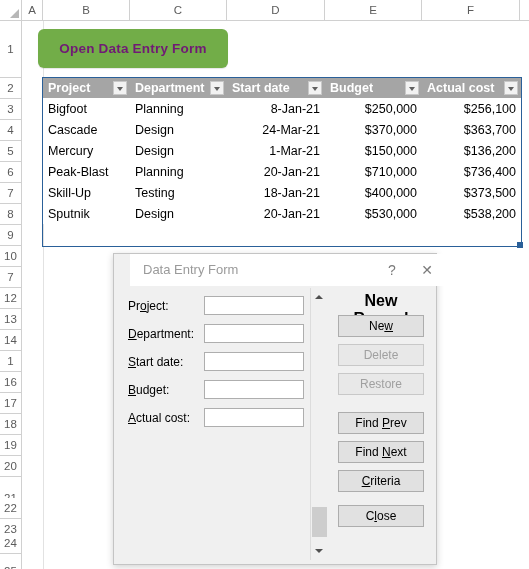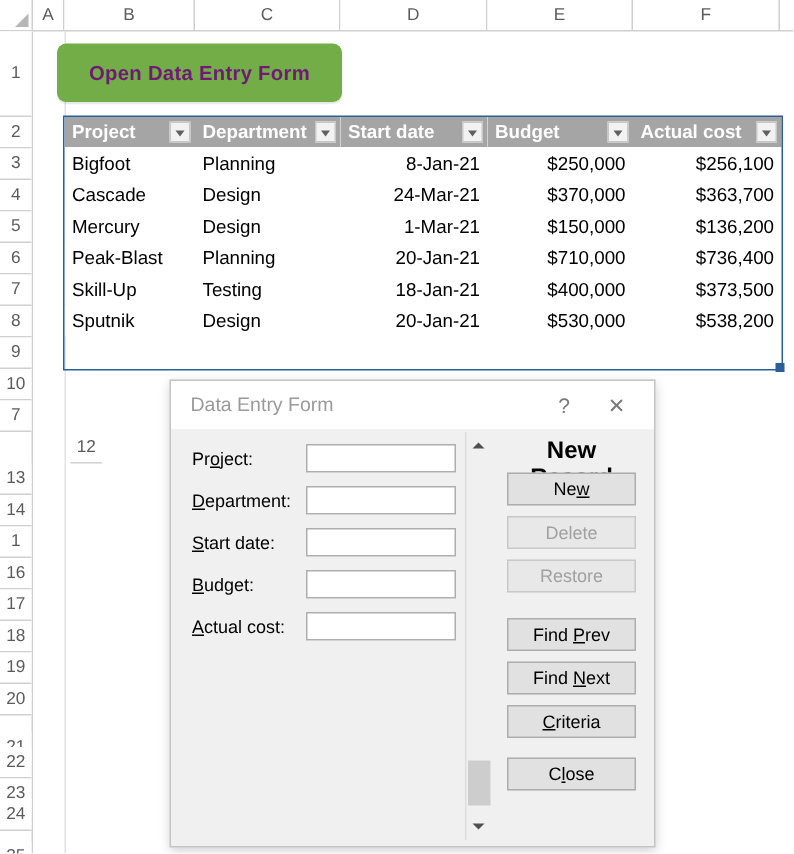--- a/index.html
+++ b/index.html
@@ -183,21 +183,21 @@
     left: 113px; top: 253px;
     width: 324px; height: 312px;
     background: #f0f0f0;
     border: 1px solid #c4c4c4;
     box-sizing: border-box;
     box-shadow: 0 2px 7px rgba(0,0,0,0.18);
     font-size: 12px;
   }
   #dialog-titlebar {
     position: absolute;
-    left: 0; top: 0;
+    left: 16px; top: 0;
     width: 100%; height: 32px;
     background: #ffffff;
     box-sizing: border-box;
   }
   #dialog-title {
     position: absolute;
     left: 13px; top: 8px;
     font-size: 13px;
     color: #9a9a9a;
   }
@@ -342,21 +342,21 @@
       <div class="row-head" style="top: 57px; height: 21px; line-height: 21px;">2</div>
       <div class="row-head" style="top: 78px; height: 21px; line-height: 21px;">3</div>
       <div class="row-head" style="top: 99px; height: 21px; line-height: 21px;">4</div>
       <div class="row-head" style="top: 120px; height: 21px; line-height: 21px;">5</div>
       <div class="row-head" style="top: 141px; height: 21px; line-height: 21px;">6</div>
       <div class="row-head" style="top: 162px; height: 21px; line-height: 21px;">7</div>
       <div class="row-head" style="top: 183px; height: 21px; line-height: 21px;">8</div>
       <div class="row-head" style="top: 204px; height: 21px; line-height: 21px;">9</div>
       <div class="row-head" style="top: 225px; height: 21px; line-height: 21px;">10</div>
       <div class="row-head" style="top: 246px; height: 21px; line-height: 21px;">7</div>
-      <div class="row-head" style="top: 267px; height: 21px; line-height: 21px; margin-left: 47px;">12</div>
+      <div class="row-head" style="top: 267px; height: 21px; line-height: 21px;">12</div>
       <div class="row-head" style="top: 288px; height: 21px; line-height: 21px;">13</div>
       <div class="row-head" style="top: 309px; height: 21px; line-height: 21px;">14</div>
       <div class="row-head" style="top: 330px; height: 21px; line-height: 21px;">1</div>
       <div class="row-head" style="top: 351px; height: 21px; line-height: 21px;">16</div>
       <div class="row-head" style="top: 372px; height: 21px; line-height: 21px;">17</div>
       <div class="row-head" style="top: 393px; height: 21px; line-height: 21px;">18</div>
       <div class="row-head" style="top: 414px; height: 21px; line-height: 21px;">19</div>
       <div class="row-head" style="top: 435px; height: 21px; line-height: 21px;">20</div>
       <div class="row-head" style="top: 467px; height: 21px; line-height: 21px;">21</div>
       <div class="row-head" style="top: 477px; height: 21px; line-height: 21px;">22</div>

